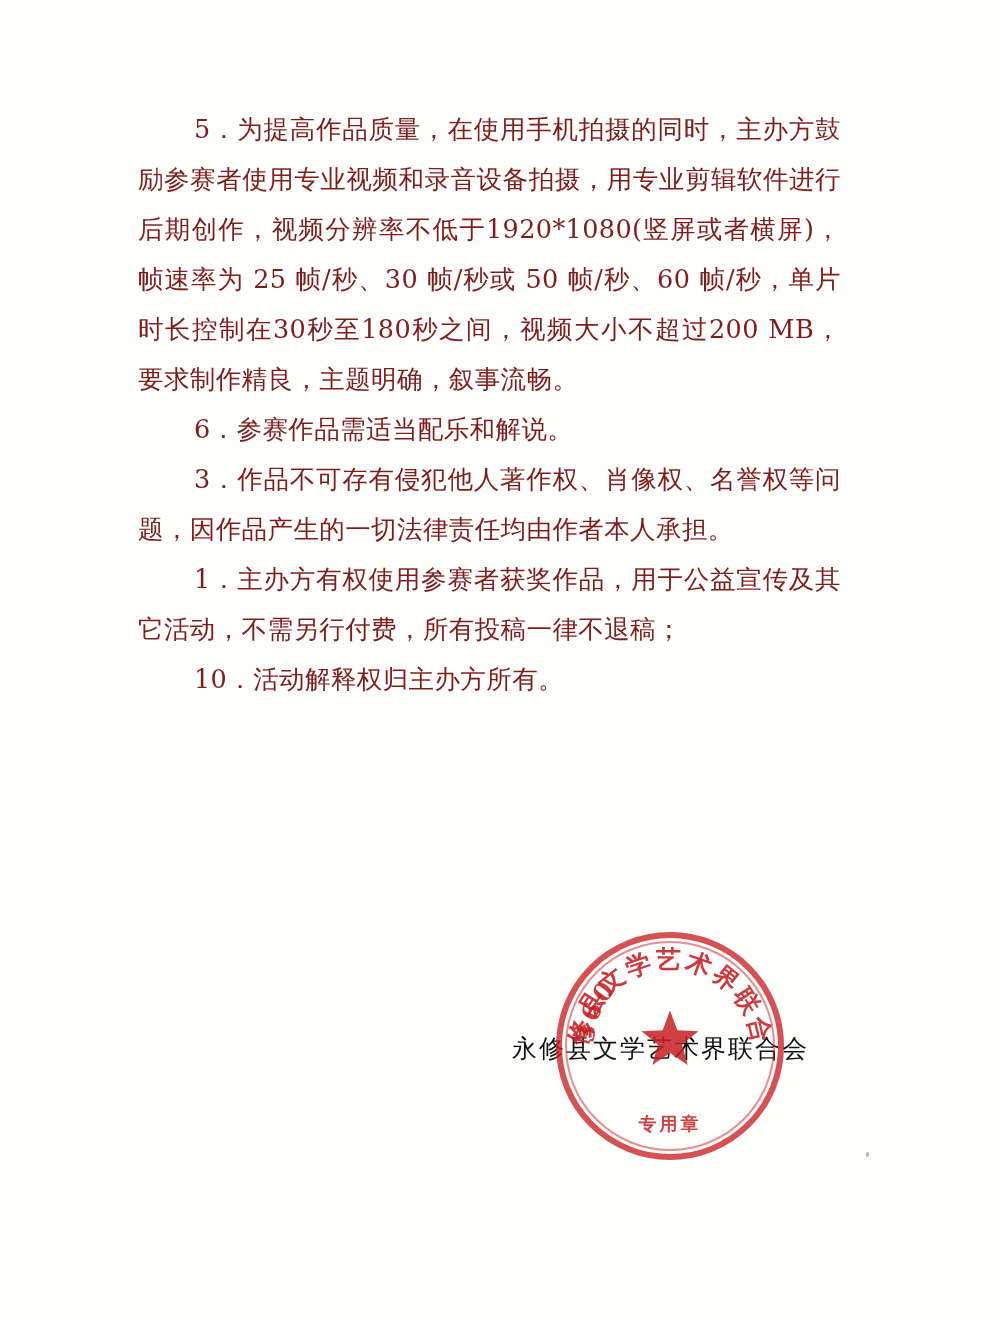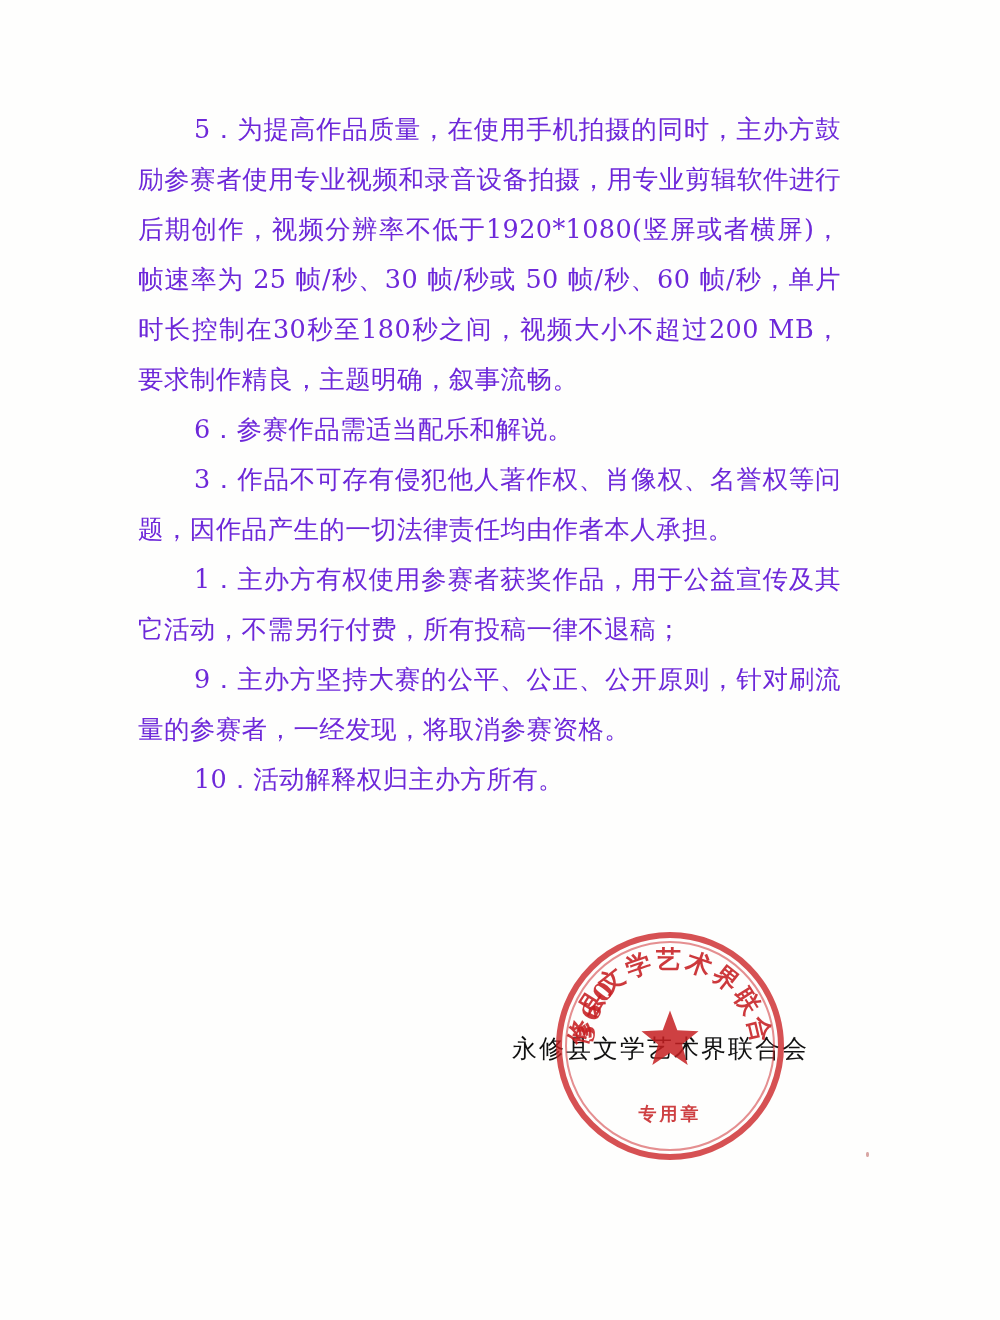--- a/index.html
+++ b/index.html
@@ -26,21 +26,21 @@
     top: 104px;
     width: 712px;
   }
   .para {
     font-size: 25.5px;
     line-height: 50px;
     text-align: justify;
     text-justify: inter-ideograph;
     letter-spacing: 0.4px;
     margin: 0 9px 0 0;
-    color: #6d28d9;
+    color: #7f1d1d;
     white-space: pre-wrap;
   }
   .para + .para {
     margin-top: 0px;
   }
   .indent {
     text-indent: 56px;
   }
   .sig-block {
     position: absolute;
@@ -108,21 +108,21 @@
   }
   .seal-code {
     fill: rgba(198, 30, 33, 0.8);
     font-size: 12px;
     letter-spacing: 1px;
   }
   .seal-bottom {
     position: absolute;
     left: 0;
     right: 0;
-    bottom: 34px;
+    bottom: 24px;
     text-align: center;
     color: rgba(198, 30, 33, 0.85);
     font-size: 18px;
     letter-spacing: 3px;
     font-weight: bold;
   }
   .speck {
     position: absolute;
     width: 3px;
     height: 5px;
@@ -133,21 +133,20 @@
 </head>
 <body>
 
 <div class="page">
 
   <div class="doc-body">
     <p class="para indent">5．为提高作品质量，在使用手机拍摄的同时，主办方鼓励参赛者使用专业视频和录音设备拍摄，用专业剪辑软件进行后期创作，视频分辨率不低于1920*1080(竖屏或者横屏)，帧速率为 25 帧/秒、30 帧/秒或 50 帧/秒、60 帧/秒，单片时长控制在30秒至180秒之间，视频大小不超过200 MB，要求制作精良，主题明确，叙事流畅。</p>
     <p class="para indent">6．参赛作品需适当配乐和解说。</p>
     <p class="para indent">3．作品不可存有侵犯他人著作权、肖像权、名誉权等问题，因作品产生的一切法律责任均由作者本人承担。</p>
     <p class="para indent">1．主办方有权使用参赛者获奖作品，用于公益宣传及其它活动，不需另行付费，所有投稿一律不退稿；</p>
-    <p class="para indent">9．主办方坚持大赛的公平、公正、公开原则，针对刷流量的参赛者，一经发现，将取消参赛资格。</p>
     <p class="para indent">10．活动解释权归主办方所有。</p>
   </div>
 
   <div class="sig-block">
     <div class="sig-line">永修县文学艺术界联合会</div>
   </div>
 
   <div class="seal">
     <div class="seal-ring"></div>
     <div class="seal-ring inner"></div>

